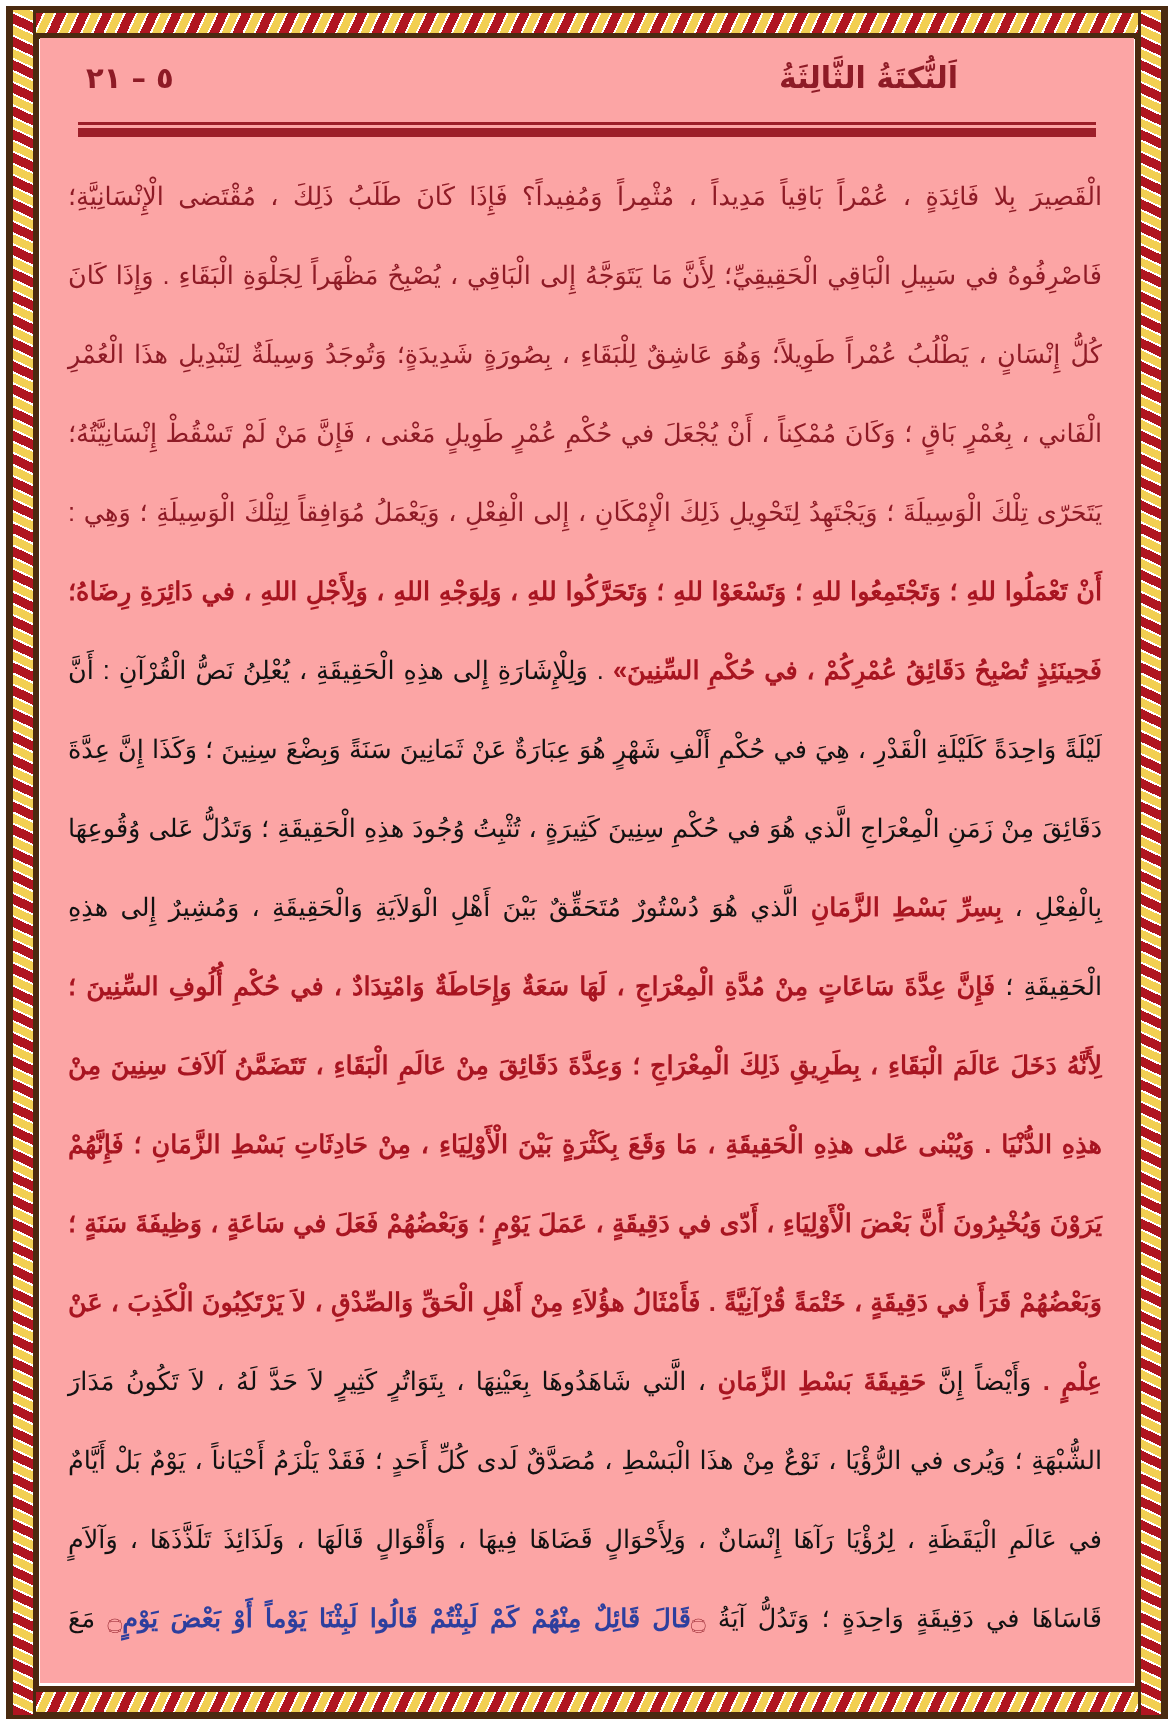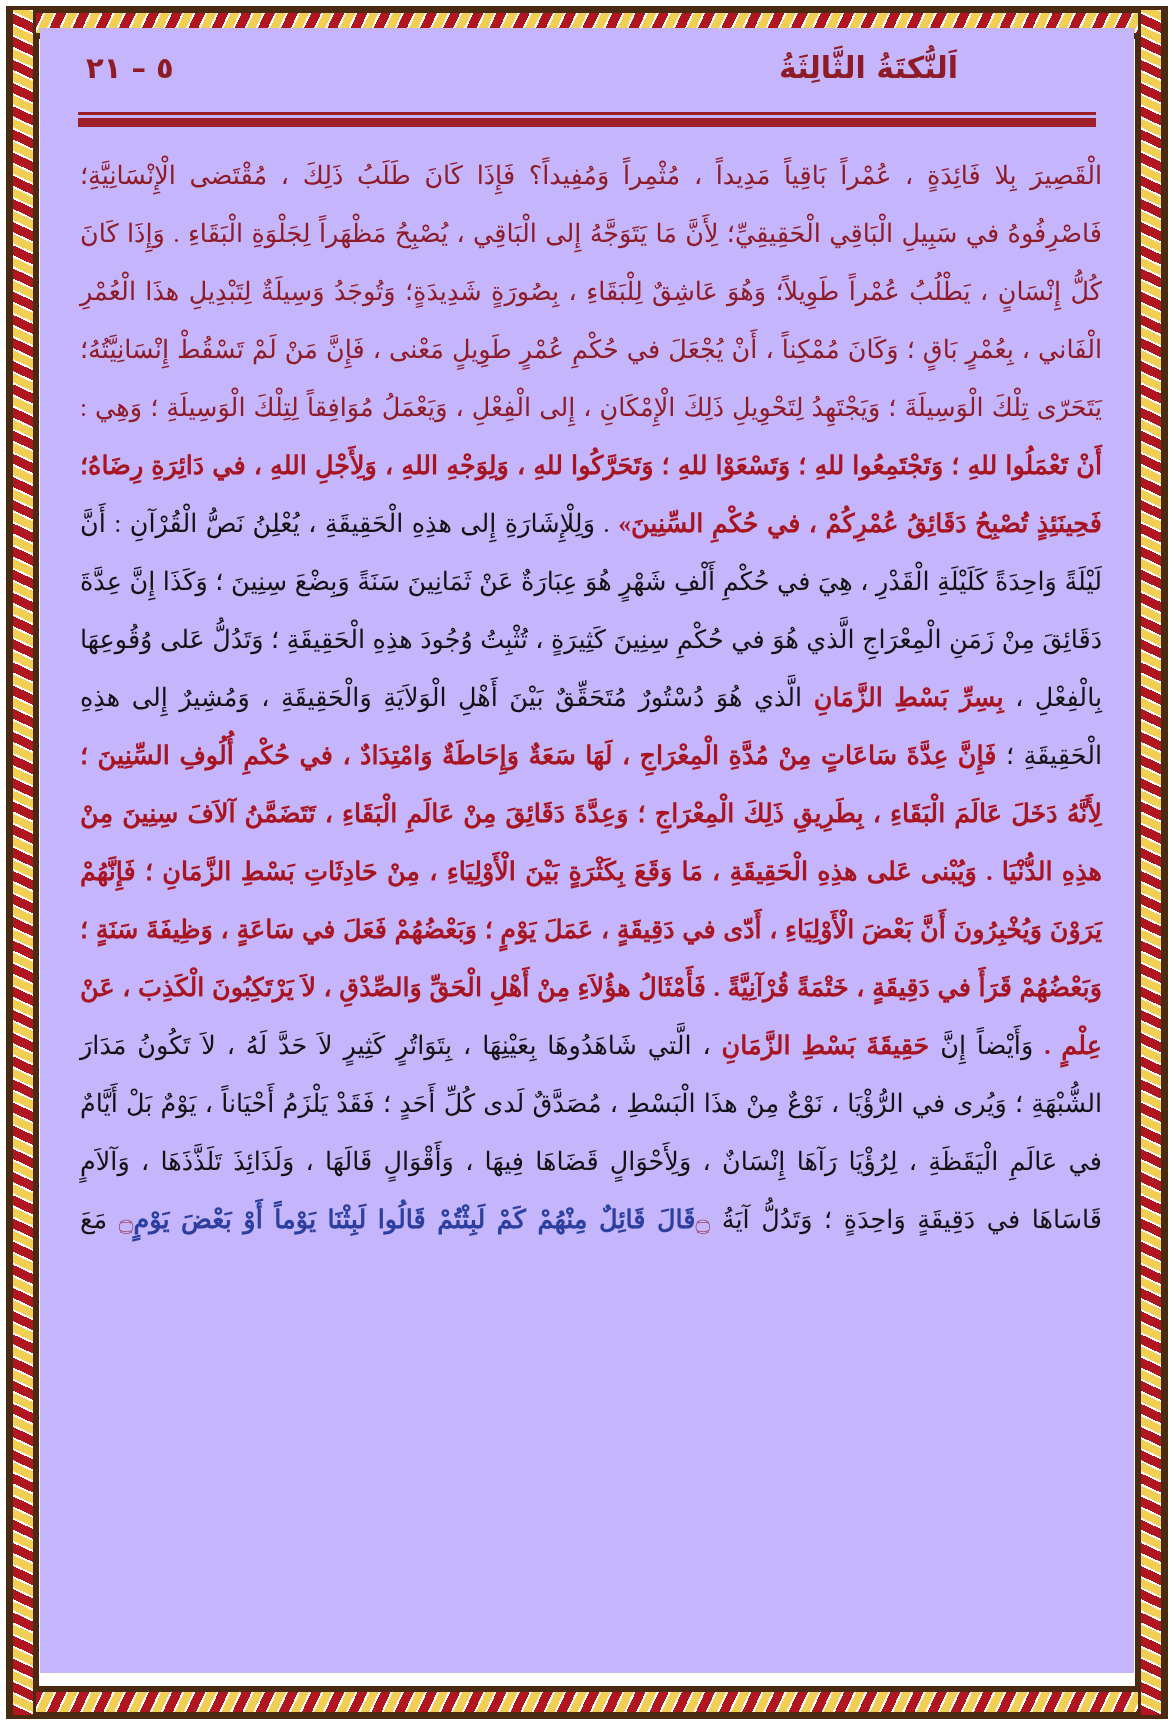--- a/index.html
+++ b/index.html
@@ -70,24 +70,24 @@
     left: 36px; top: 36px;
     width: 1102px; height: 1653px;
     box-sizing: border-box;
     border: 3px solid #4a2a10;
     background: #ffffff;
   }
 
   
   .content {
     position: absolute;
-    left: 40px; top: 28px;
+    left: 40px; top: 38px;
     width: 1094px; height: 1645px;
     box-sizing: border-box;
-    background: #c4b5fd;
+    background: #fca5a5;
     padding: 22px 24px 10px 24px;
     direction: rtl;
   }
 
   .header-row {
     display: flex;
     flex-direction: row-reverse;
     align-items: baseline;
     justify-content: space-between;
     padding: 0 24px 0 22px;
@@ -115,27 +115,27 @@
     background: #9c1f29;
     margin: 4px 14px 3px 14px;
   }
   .rule-thick {
     height: 9px;
     background: #9c1f29;
     margin: 0 14px 0 14px;
   }
 
   .body-text {
-    margin: 20px 8px 0 16px;
+    margin: 20px 8px 0 4px;
     text-align: justify;
     text-align-last: justify;
     direction: rtl;
-    font-family: Liberation Serif, serif;
+    font-family: Liberation Sans, sans-serif;
     font-size: 25.5px;
-    line-height: 58px;
+    line-height: 79px;
     color: #8e1b26;
     word-spacing: 1px;
   }
   .body-text p { margin: 0; }
 
   .seg-darkred { color: #8e1b26; }
   .seg-brightred { color: #a81521; font-weight: 700; }
   .seg-black { color: #121212; }
   .seg-blue { color: #2d3f9e; font-weight: 700; }
 

